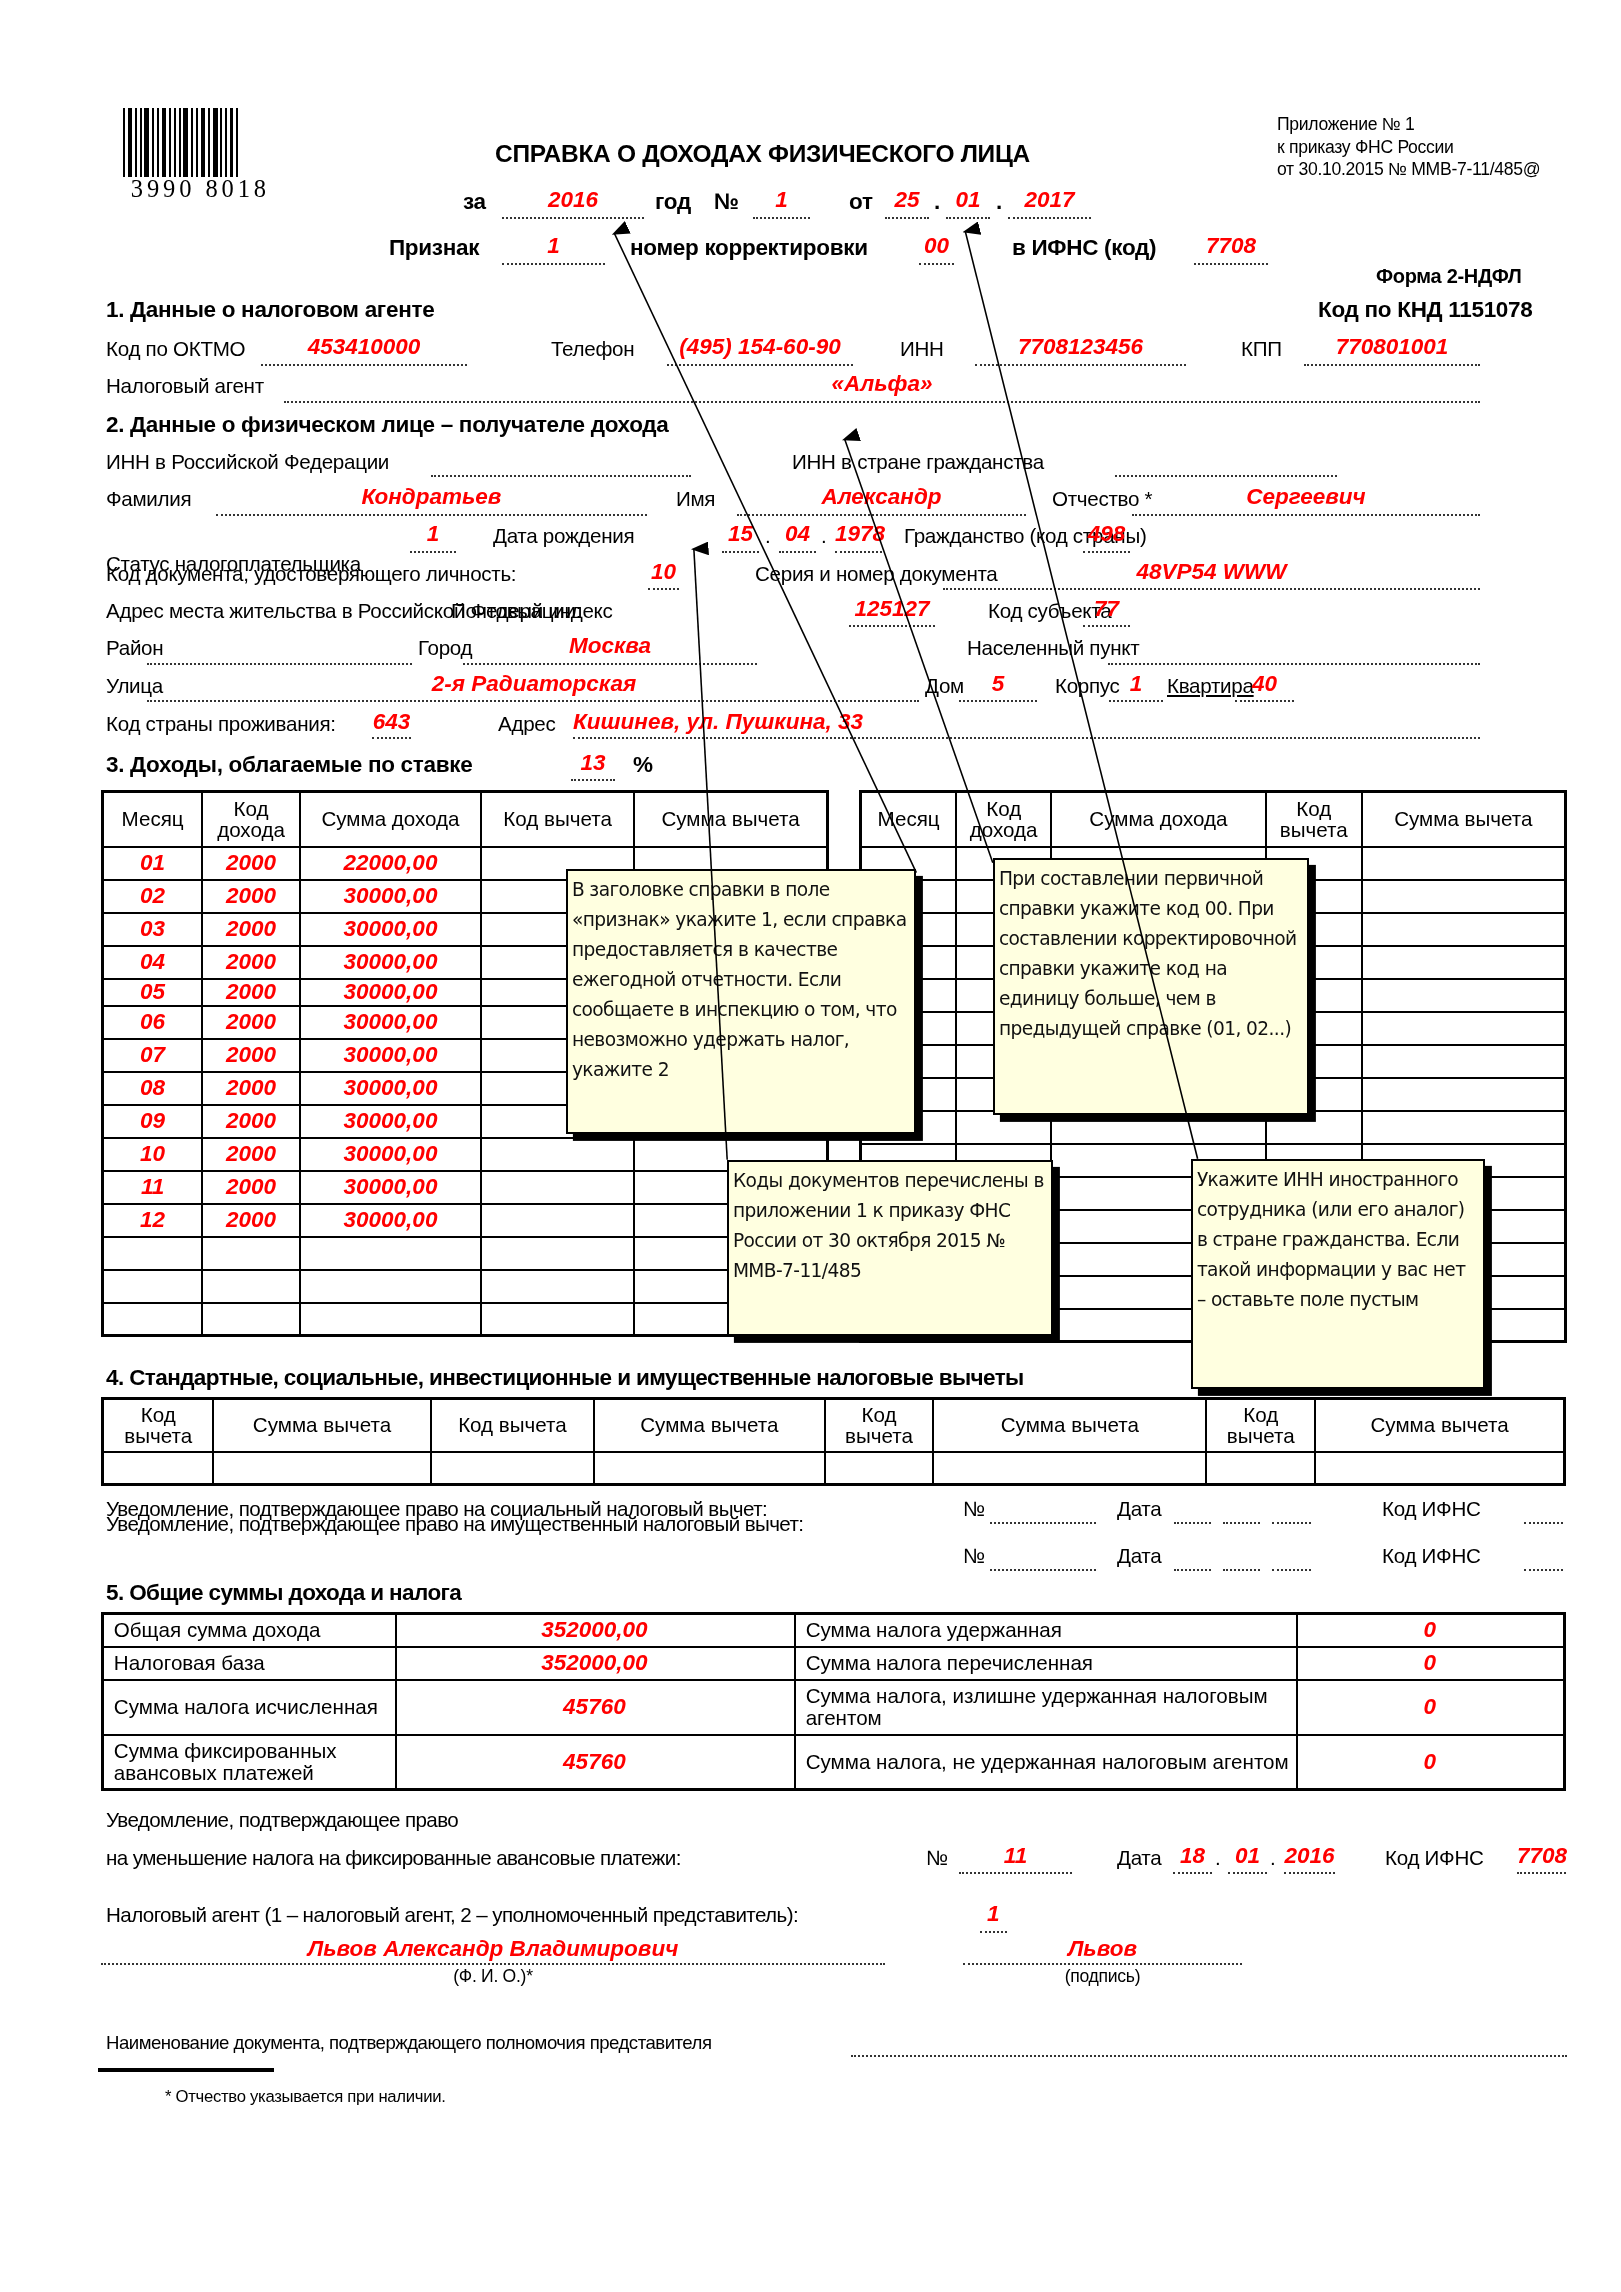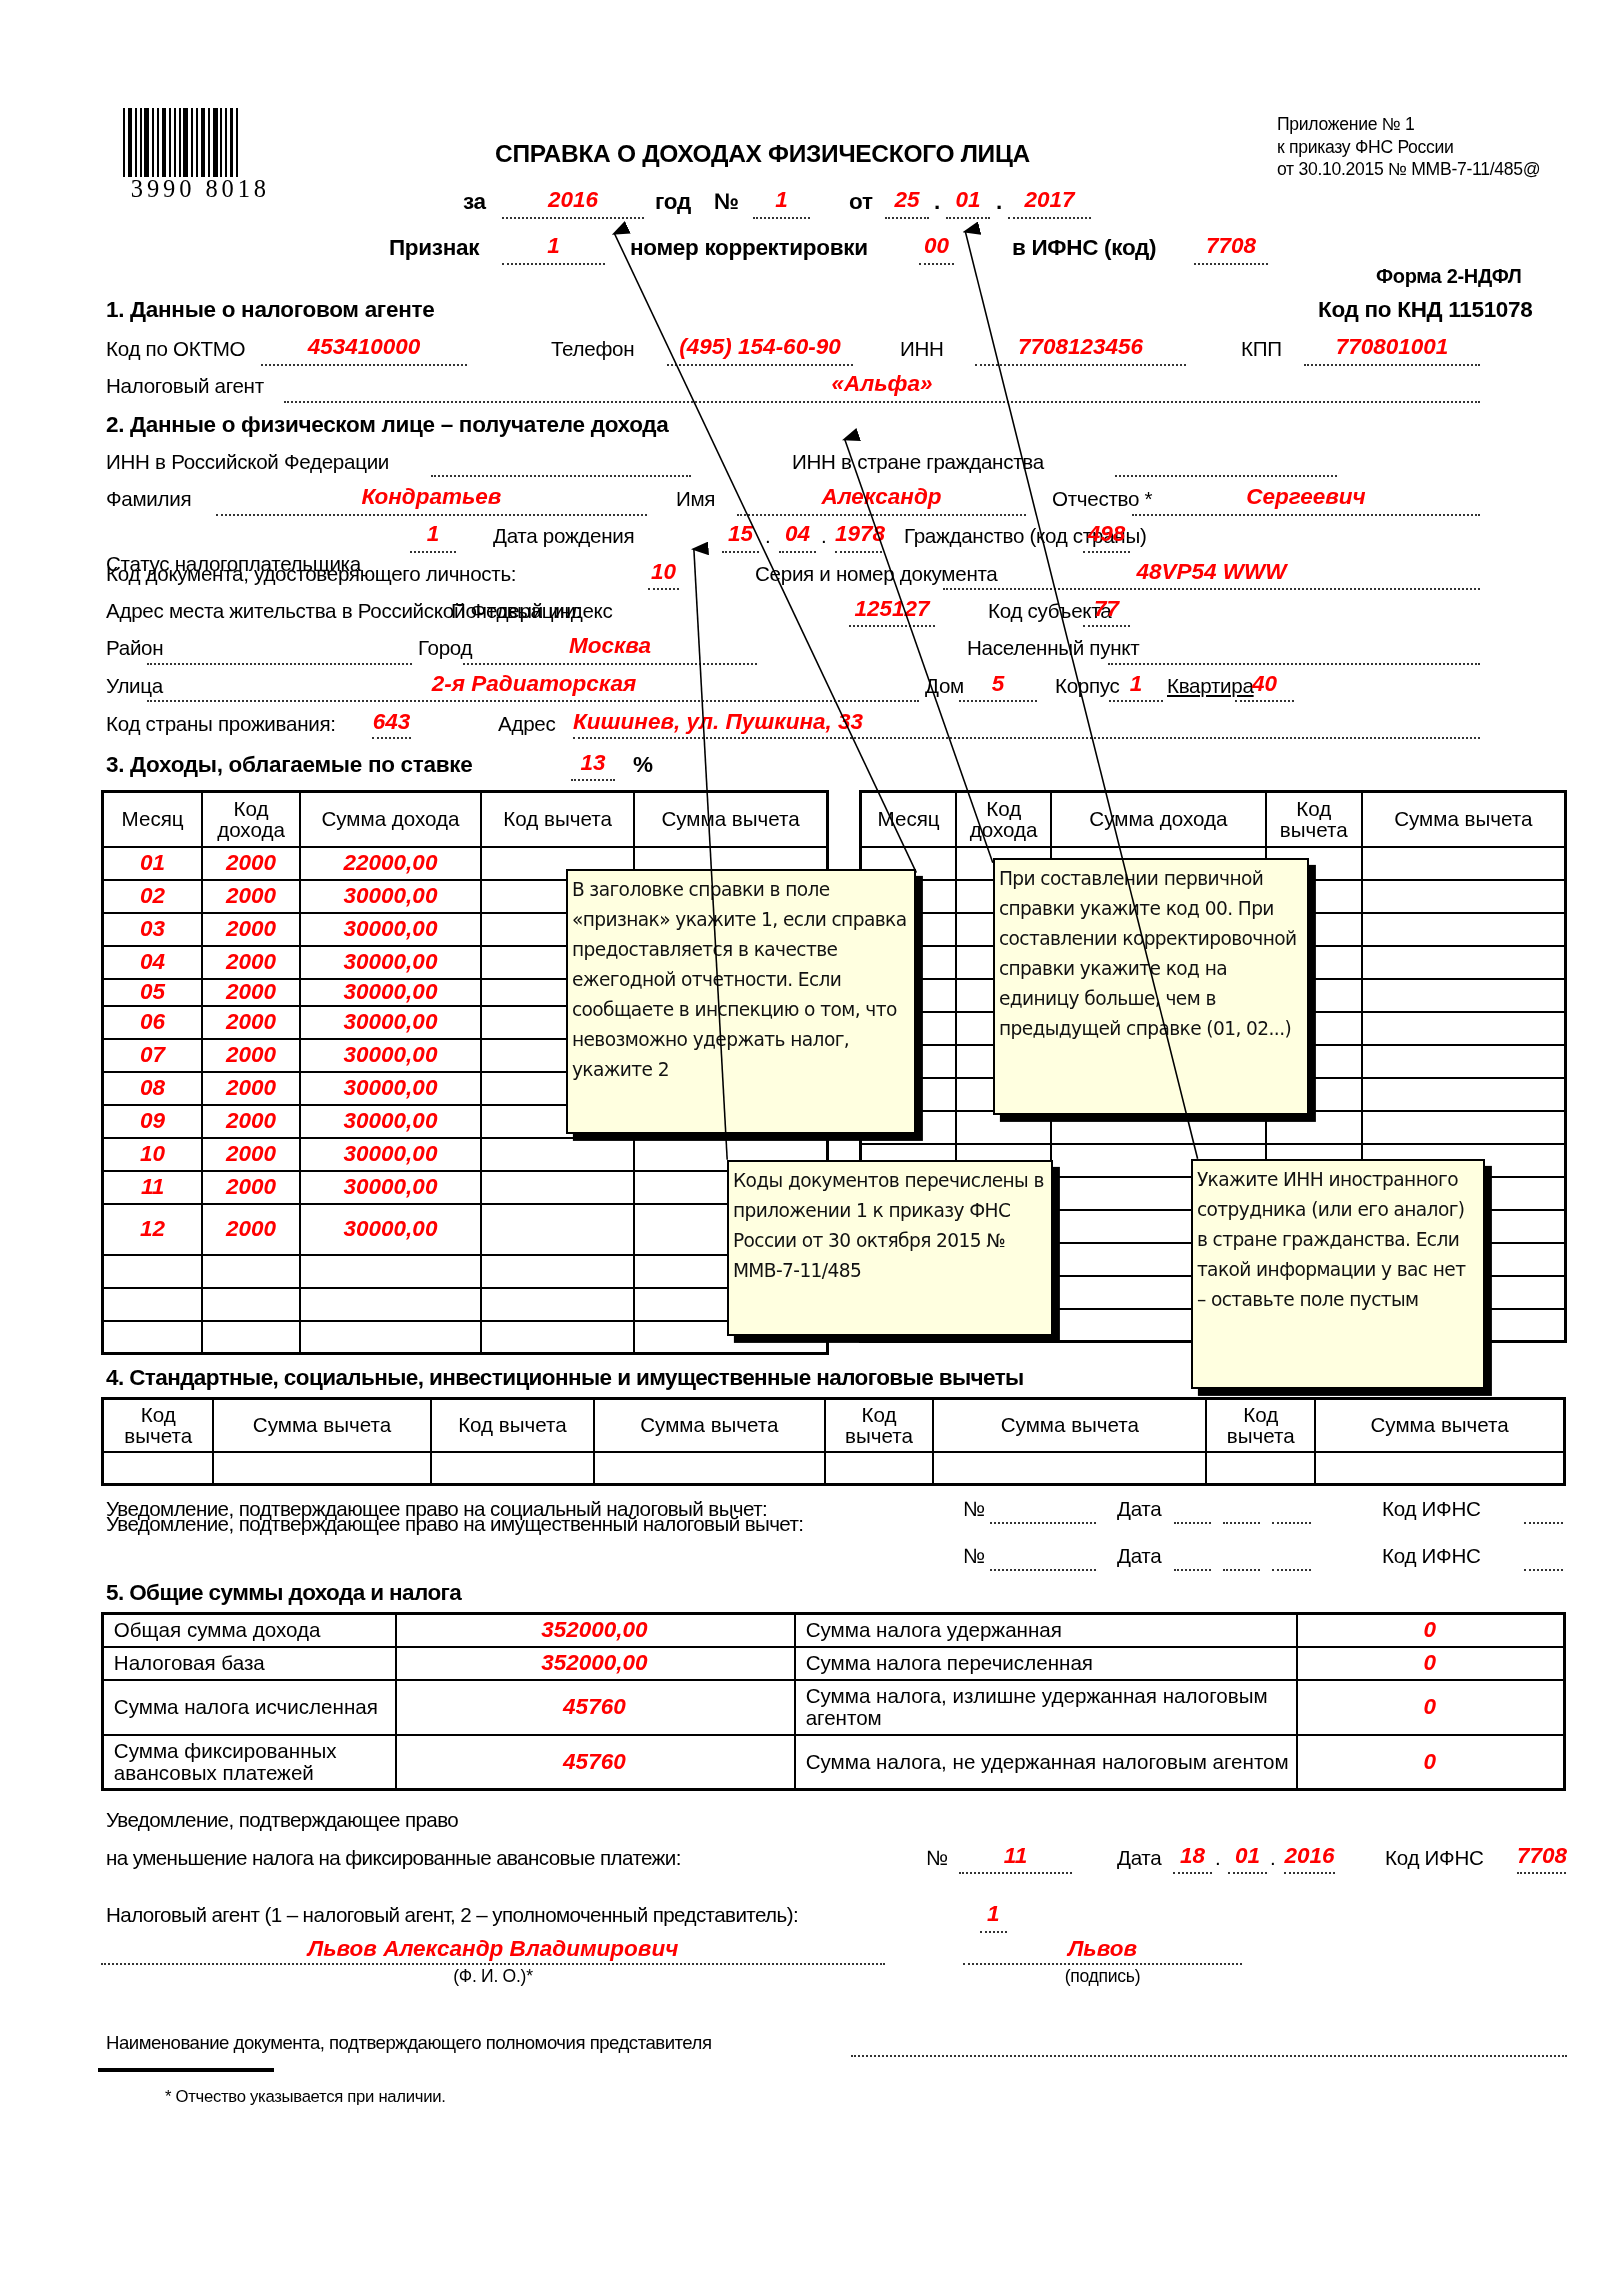--- a/index.html
+++ b/index.html
@@ -280,21 +280,21 @@
         <td></td>
         <td></td>
       </tr>
       <tr style="height: 33px;">
         <td class="v">11</td>
         <td class="v">2000</td>
         <td class="v">30000,00</td>
         <td></td>
         <td></td>
       </tr>
-      <tr style="height: 51px; padding-left: 8px;">
+      <tr style="height: 33px; padding-left: 8px;">
         <td class="v">12</td>
         <td class="v">2000</td>
         <td class="v">30000,00</td>
         <td></td>
         <td></td>
       </tr>
       <tr style="height: 33px;">
         <td></td>
         <td></td>
         <td></td>

